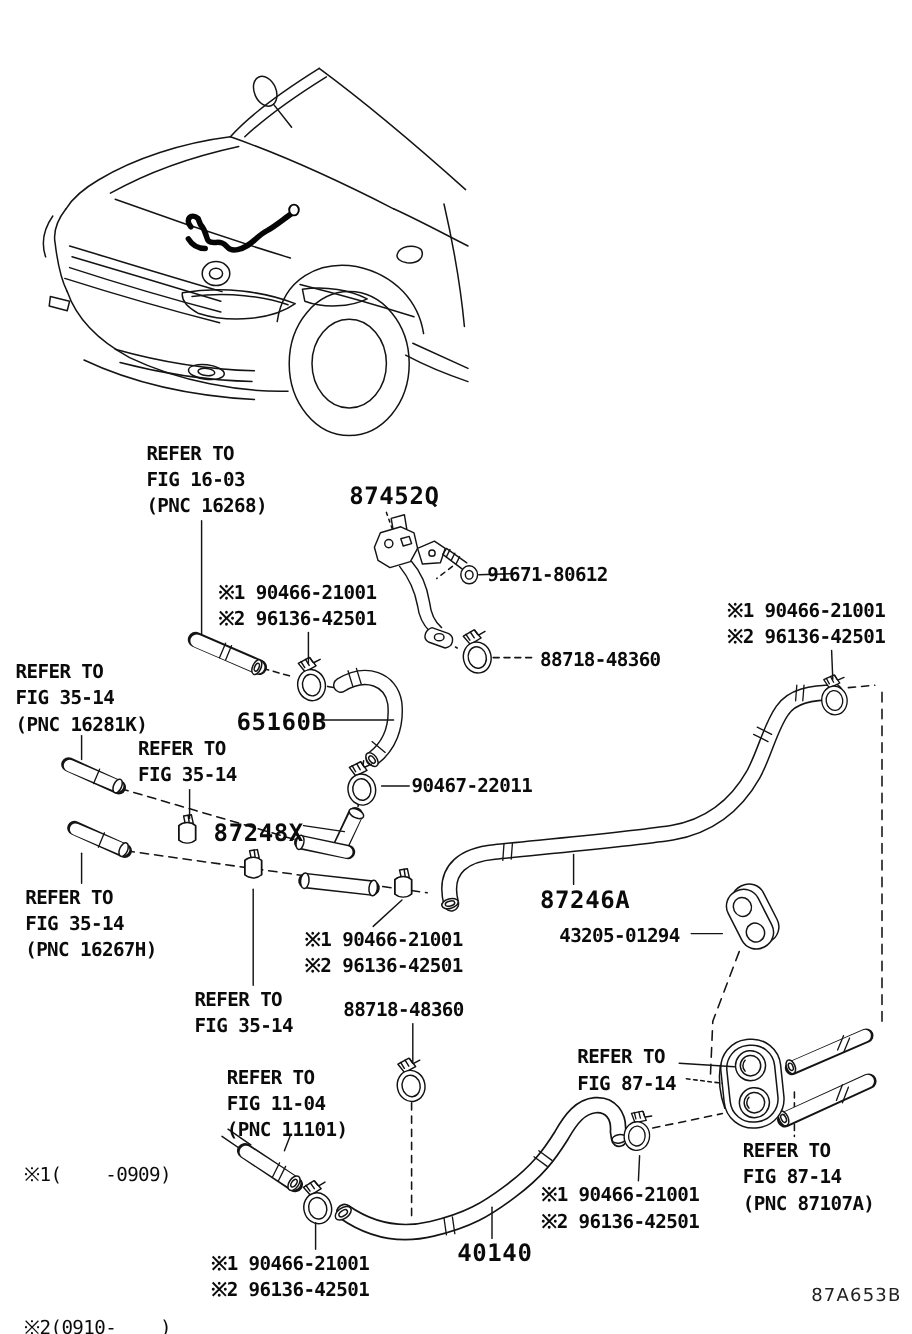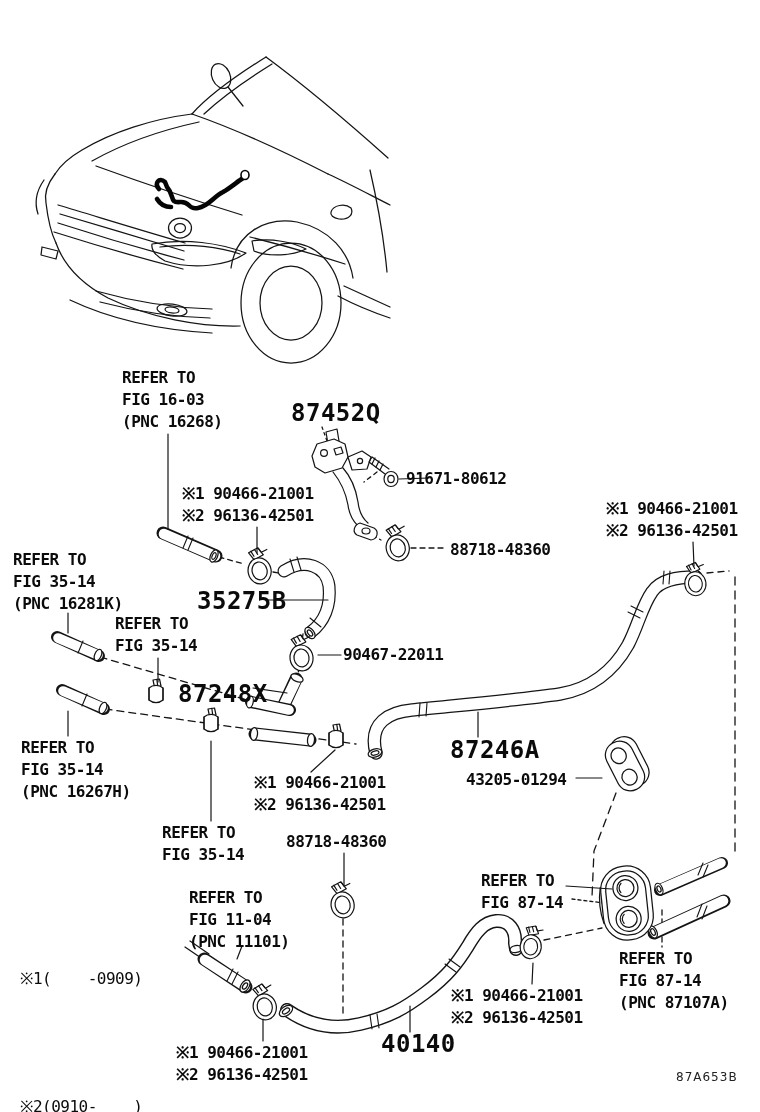--- a/index.html
+++ b/index.html
@@ -2,24 +2,24 @@
 <html><head>
 <meta charset="utf-8">
 <style>
   html,body{margin:0;padding:0;background:#ffffff;}
   .stage{position:relative;width:760px;height:1112px;background:#fff;overflow:hidden;
          font-family:"DejaVu Sans Mono","Liberation Mono",monospace;}
   svg.art{position:absolute;left:0;top:0;}
   .lbl{position:absolute;font-family:"DejaVu Sans Mono","Liberation Mono",monospace;
        font-weight:bold;font-size:16px;line-height:22px;color:#0b0b0b;
        white-space:pre-line;letter-spacing:-0.5px;}
-  .big{font-size:24px;letter-spacing:0.5px;}
+  .big{font-size:20px;letter-spacing:0.5px;}
   .note{font-weight:normal;font-size:16px;letter-spacing:-0.5px;}
   .figcode{position:absolute;font-family:"DejaVu Sans","Liberation Sans",sans-serif;
-       font-size:12px;color:#222;letter-spacing:1px;}
+       font-size:15px;color:#222;letter-spacing:1px;}
 </style>
 </head>
 <body>
 
 <div class="stage">
 
 <svg class="art" width="760" height="1112" viewBox="0 0 760 1112">
 <defs>
   <g id="wclamp" stroke="#111" stroke-width="1.2" fill="none">
     <path fill="#fff" stroke="#111" d="M-7,-17 L3,-20 L7,-12 L-3,-9 Z"></path>
@@ -257,21 +257,21 @@
 <div class="lbl big" style="left:291px;top:402px">87452Q</div>
 <div class="lbl" style="left:406px;top:468px">91671-80612</div>
 <div class="lbl" style="left:182px;top:483px">※1 90466-21001
 ※2 96136-42501</div>
 <div class="lbl" style="left:606px;top:498px">※1 90466-21001
 ※2 96136-42501</div>
 <div class="lbl" style="left:450px;top:539px">88718-48360</div>
 <div class="lbl" style="left:13px;top:549px">REFER TO
 FIG 35-14
 (PNC 16281K)</div>
-<div class="lbl big" style="left:197px;top:590px">35275B</div>
+<div class="lbl big" style="left:197px;top:590px">65160B</div>
 <div class="lbl" style="left:115px;top:613px">REFER TO
 FIG 35-14</div>
 <div class="lbl" style="left:343px;top:644px">90467-22011</div>
 <div class="lbl big" style="left:178px;top:683px">87248X</div>
 <div class="lbl" style="left:21px;top:737px">REFER TO
 FIG 35-14
 (PNC 16267H)</div>
 <div class="lbl big" style="left:450px;top:739px">87246A</div>
 <div class="lbl" style="left:466px;top:769px">43205-01294</div>
 <div class="lbl" style="left:254px;top:772px">※1 90466-21001

